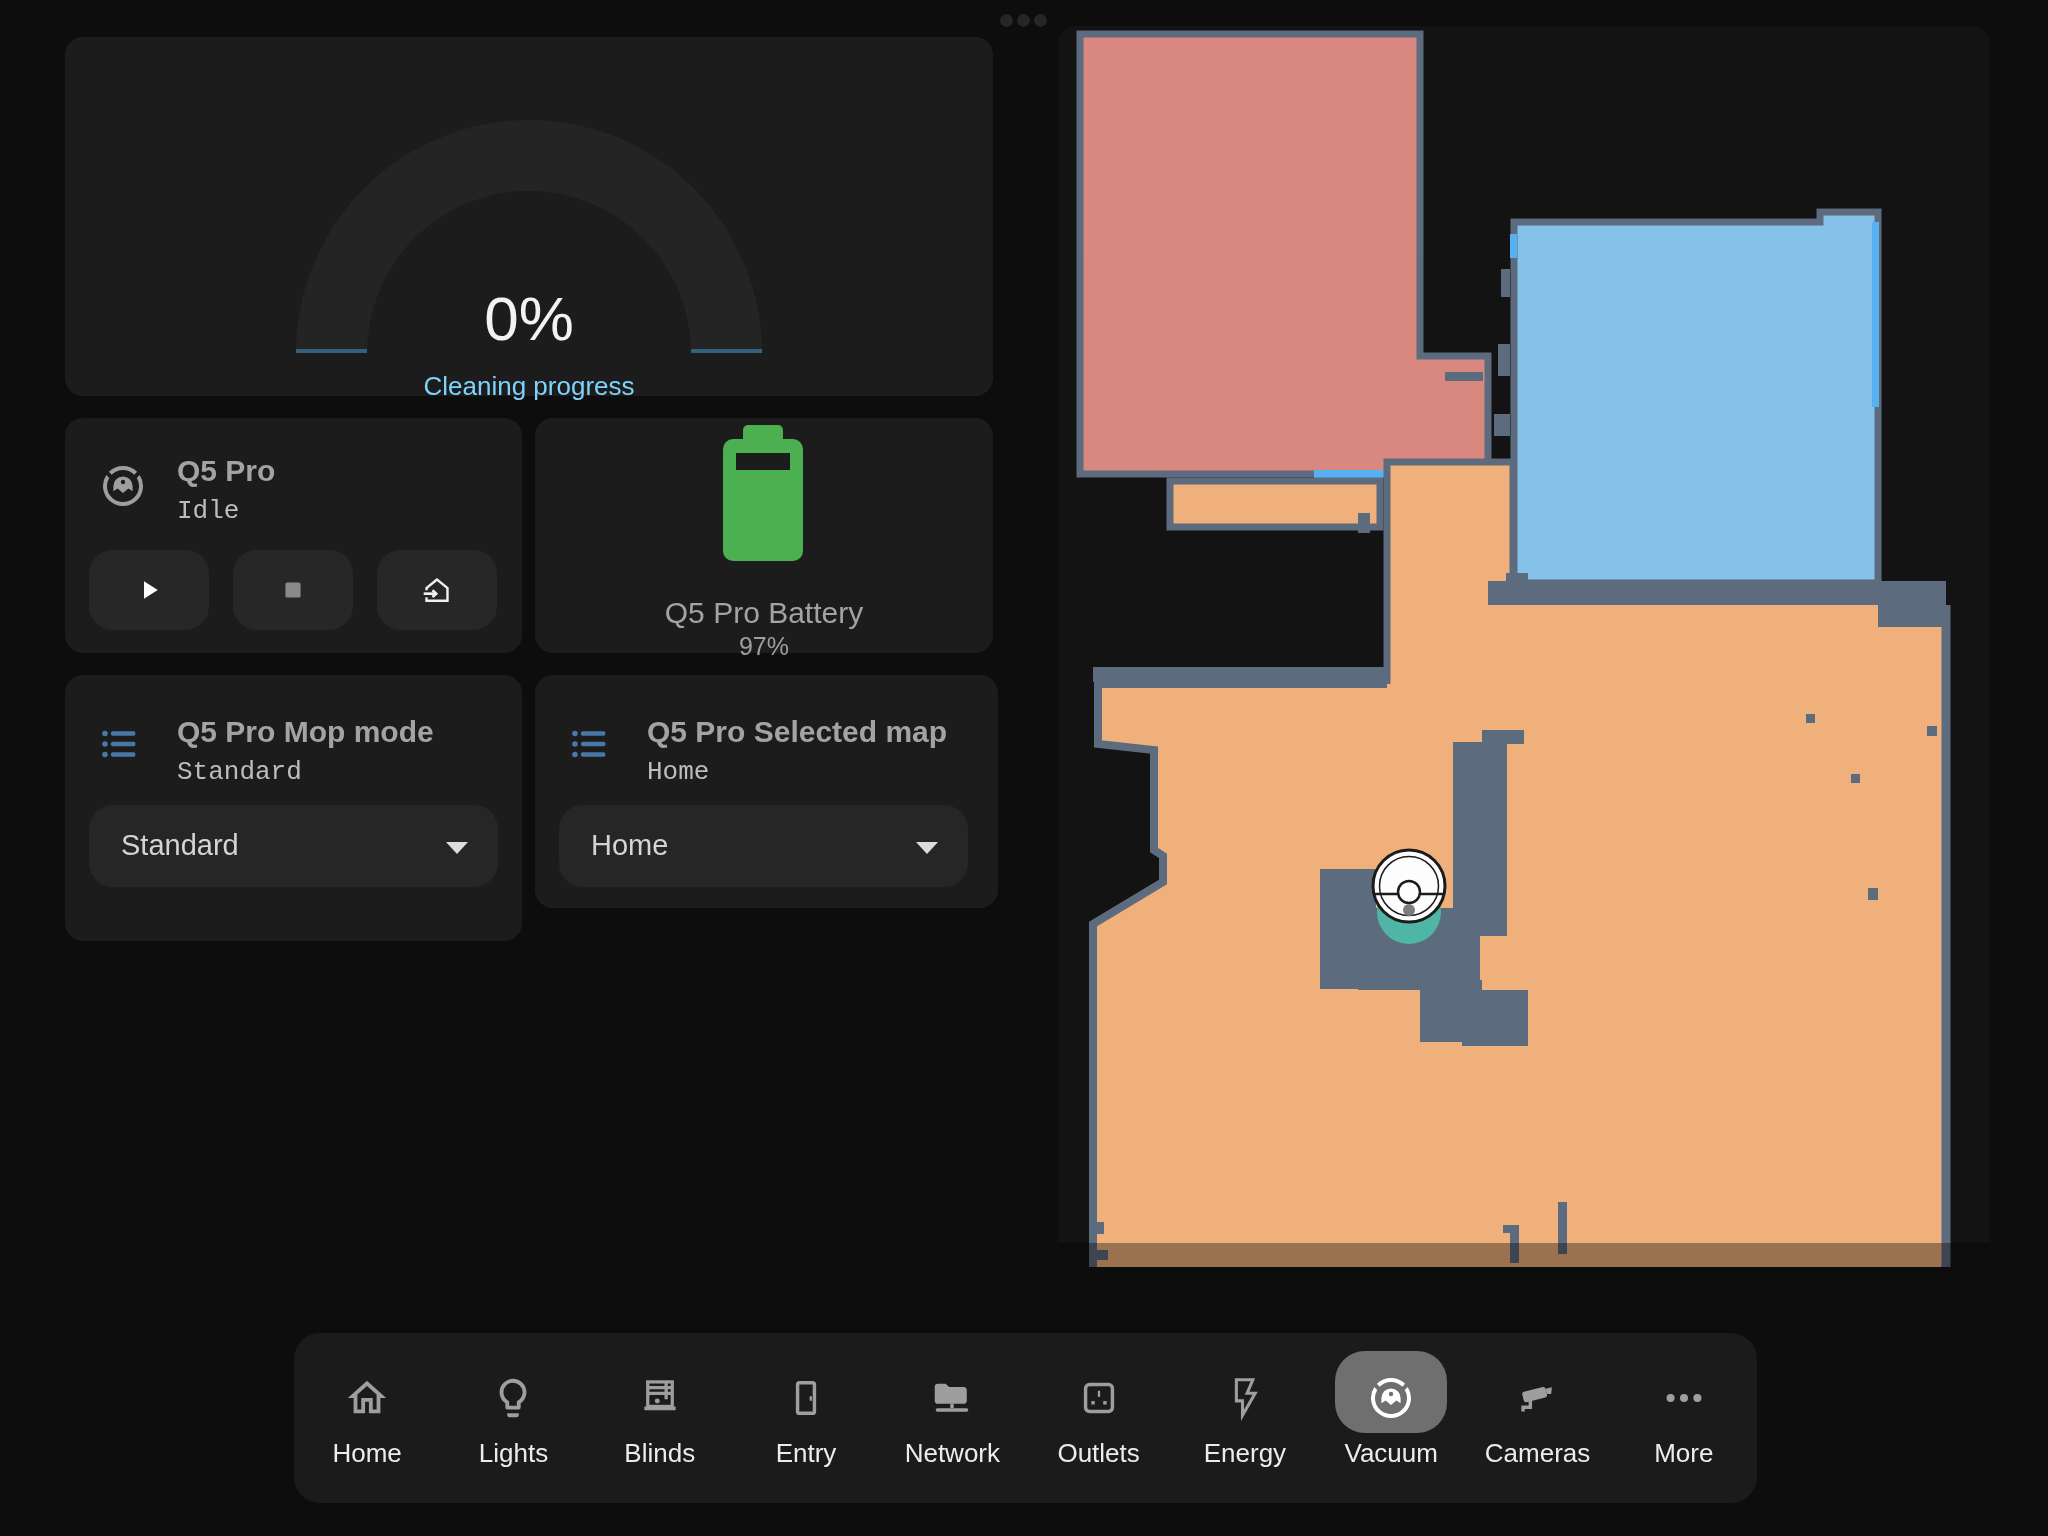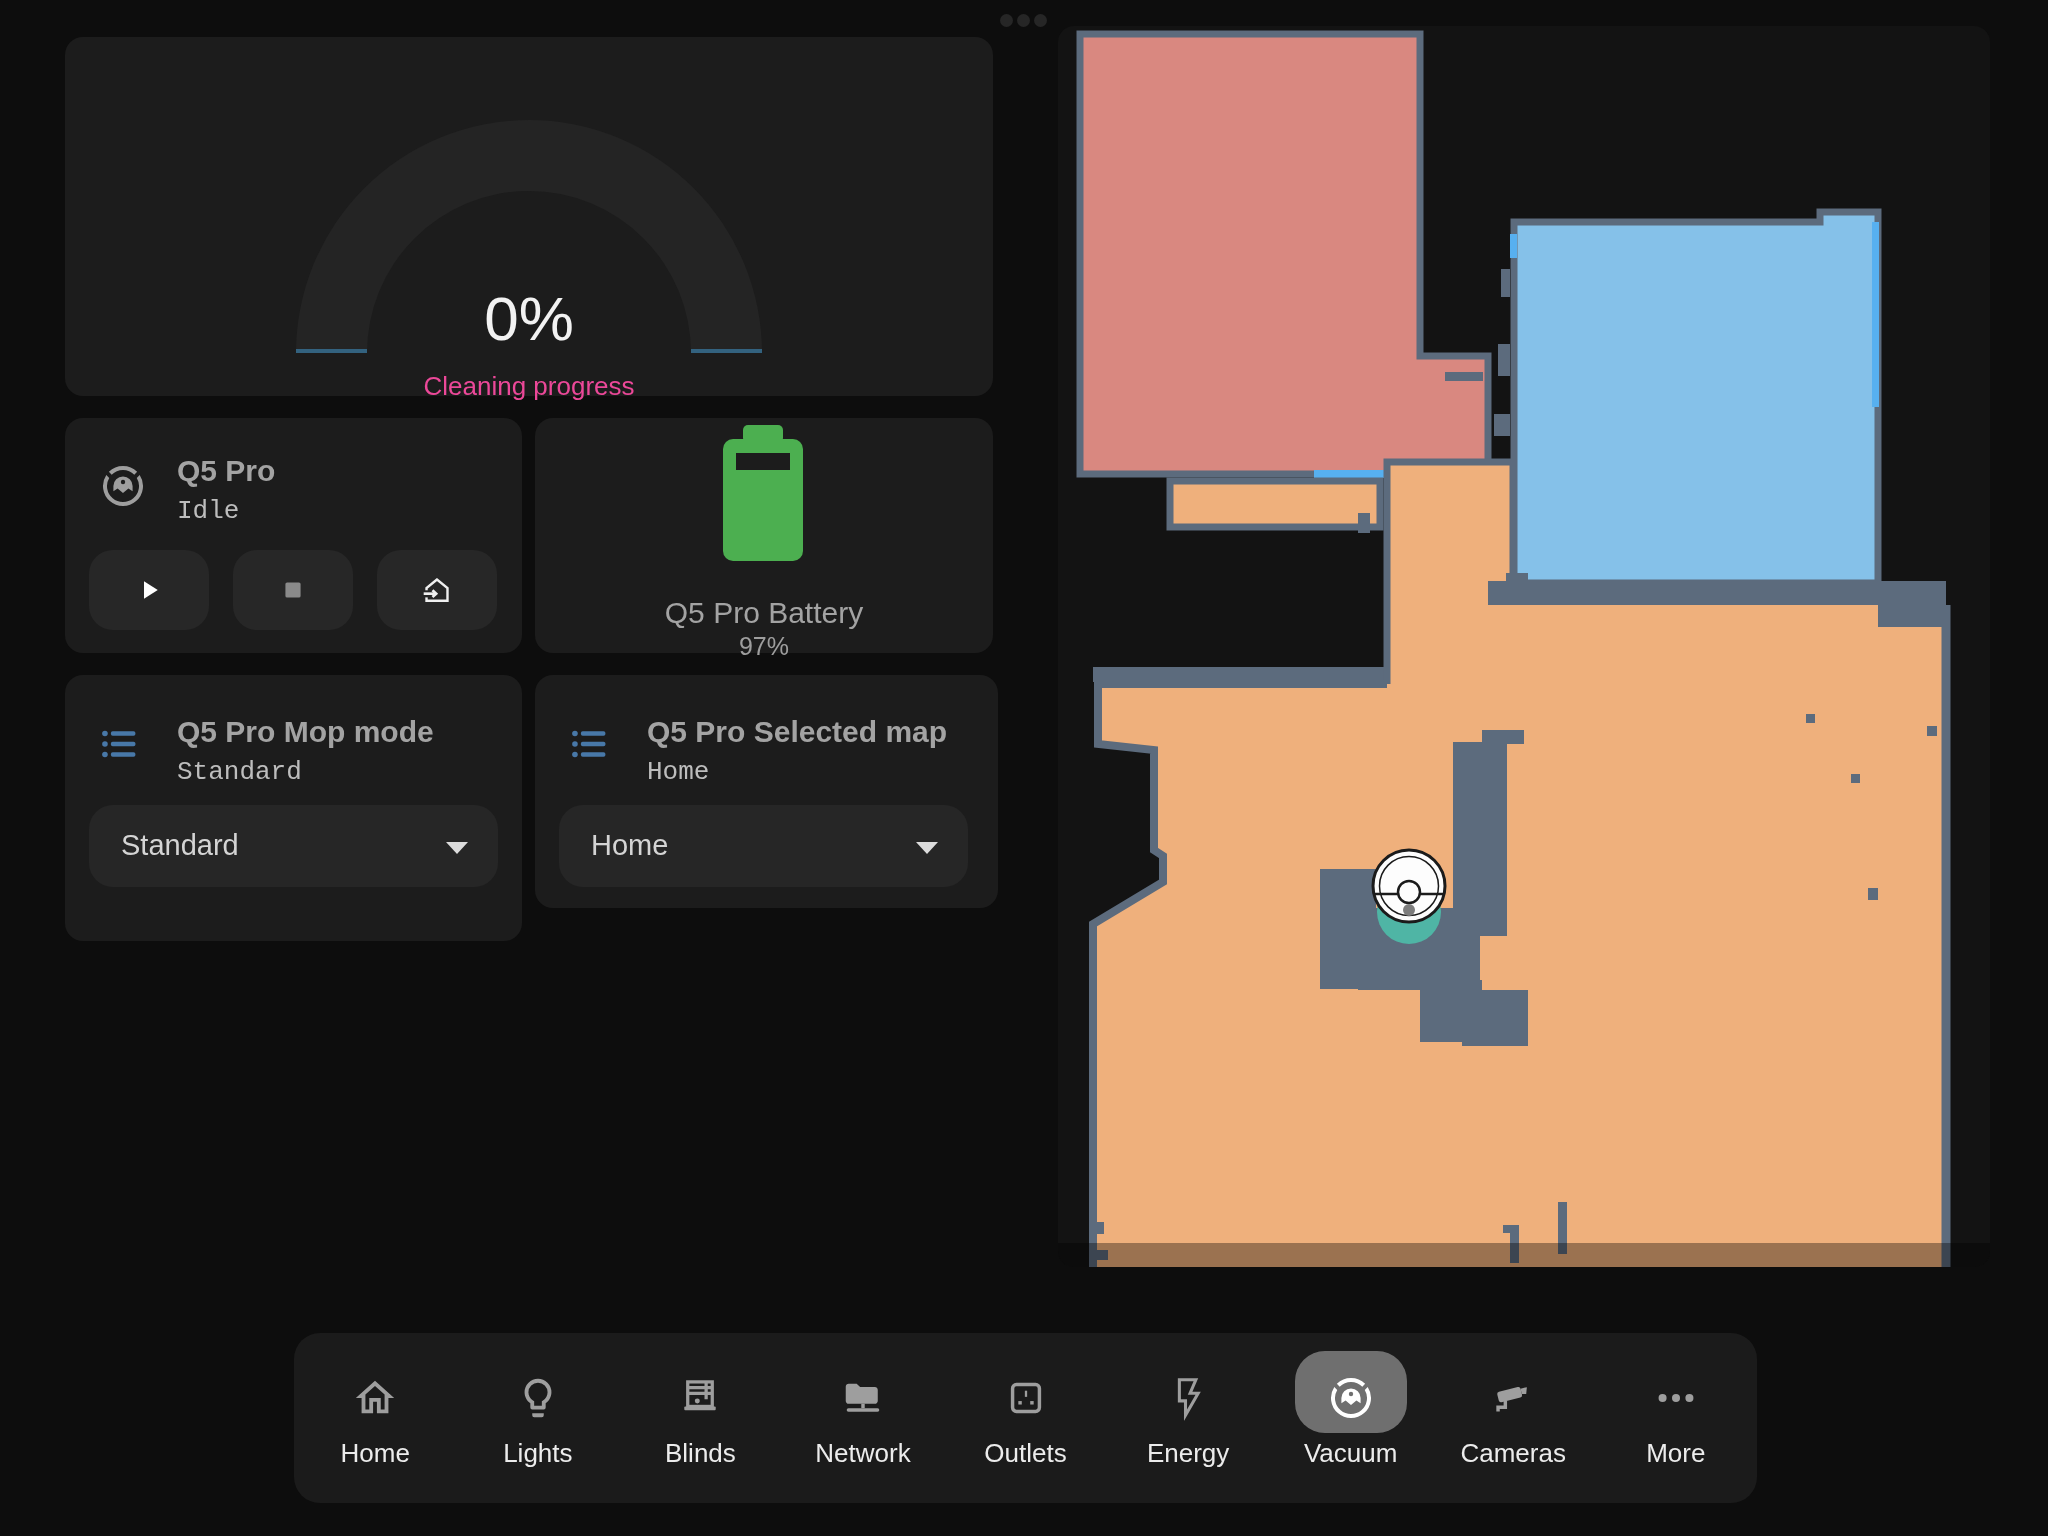--- a/index.html
+++ b/index.html
@@ -12,21 +12,21 @@
   .card{position:absolute;background:var(--card-bg,#1c1c1c);border-radius:18px;}
   
   .page-dots{position:absolute;top:14px;left:1000px;display:flex;gap:4px;}
   .page-dots span{width:13px;height:13px;border-radius:50%;background:#262626;display:block;}
   
   .gauge-card{left:65px;top:37px;width:928px;height:359px;}
   .gauge-svg{position:absolute;left:0;top:0;}
   .gauge-value{position:absolute;left:0;top:246px;width:100%;text-align:center;
     font-size:62px;font-weight:400;color:#f2f2f2;}
   .gauge-label{position:absolute;left:0;top:334px;width:100%;text-align:center;
-    font-size:26px;color:#ec4899;}
+    font-size:26px;color:#7dd3fc;}
   
   .vacuum-card{left:65px;top:418px;width:457px;height:235px;}
   .battery-card{left:535px;top:418px;width:458px;height:235px;}
   .mop-card{left:65px;top:675px;width:457px;height:266px;}
   .mapsel-card{left:535px;top:675px;width:463px;height:233px;}
   .ent-icon{position:absolute;left:34px;top:44px;}
   .ent-name{position:absolute;left:112px;top:36px;font-size:30px;font-weight:700;color:#a3a3a3;}
   .ent-state{position:absolute;left:112px;top:78px;font-size:26px;color:#bdbdbd;font-family:Liberation Mono, monospace;}
   .btn-row{position:absolute;left:24px;top:132px;display:flex;gap:24px;}
   .ctl-btn{width:120px;height:80px;border-radius:24px;background:#272727;border:none;
@@ -245,20 +245,29 @@
         <rect x="5.6" y="3.6" width="12.8" height="12.8"></rect>
         <path d="M5.6 6.6h12.8M5.6 9.6h12.8M15.2 3.6v9"></path>
         <circle cx="10.6" cy="13.6" r="1.3" fill="currentColor" stroke="none"></circle>
         <rect x="3.8" y="16.4" width="16.4" height="2" fill="currentColor" stroke="none" rx="0.5"></rect>
       </svg>
     </span>
     <span class="nav-label">Blinds</span>
   </div>
   <div class="nav-item">
     <span class="nav-icon">
+      <svg width="46" height="46" viewBox="0 0 24 24" fill="none" stroke="currentColor" stroke-width="1.8">
+        <rect x="7.6" y="4" width="8.8" height="16" rx="1"></rect>
+        <rect x="13.9" y="11" width="1.2" height="2.6" fill="currentColor" stroke="none" rx="0.6"></rect>
+      </svg>
+    </span>
+    <span class="nav-label">Entry</span>
+  </div>
+  <div class="nav-item">
+    <span class="nav-icon">
       <svg width="46" height="46" viewBox="0 0 24 24" fill="currentColor">
         <path d="M4.5 4.5h4.2l1.8 1.8h7.7c.8 0 1.5.7 1.5 1.5v5.7c0 .8-.7 1.5-1.5 1.5H4.5c-.8 0-1.5-.7-1.5-1.5V6c0-.8.7-1.5 1.5-1.5Z"></path>
         <rect x="11.1" y="15" width="1.8" height="2.3"></rect>
         <rect x="3.5" y="17.3" width="17" height="1.9" rx="0.9"></rect>
       </svg>
     </span>
     <span class="nav-label">Network</span>
   </div>
   <div class="nav-item">
     <span class="nav-icon">

